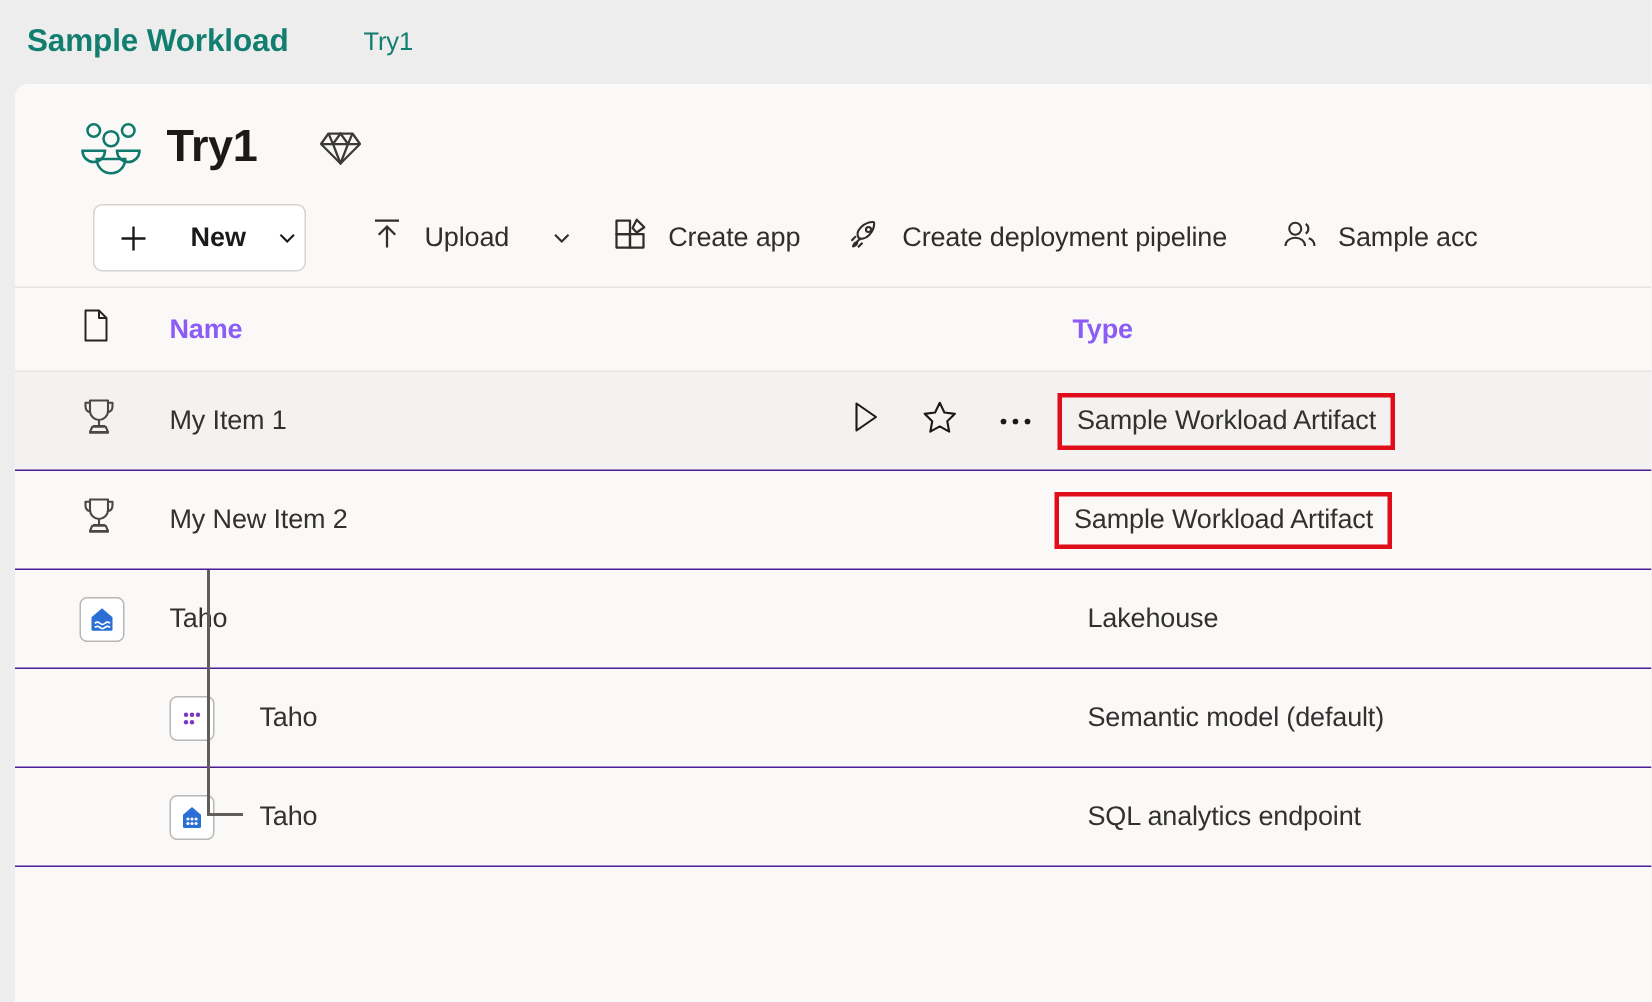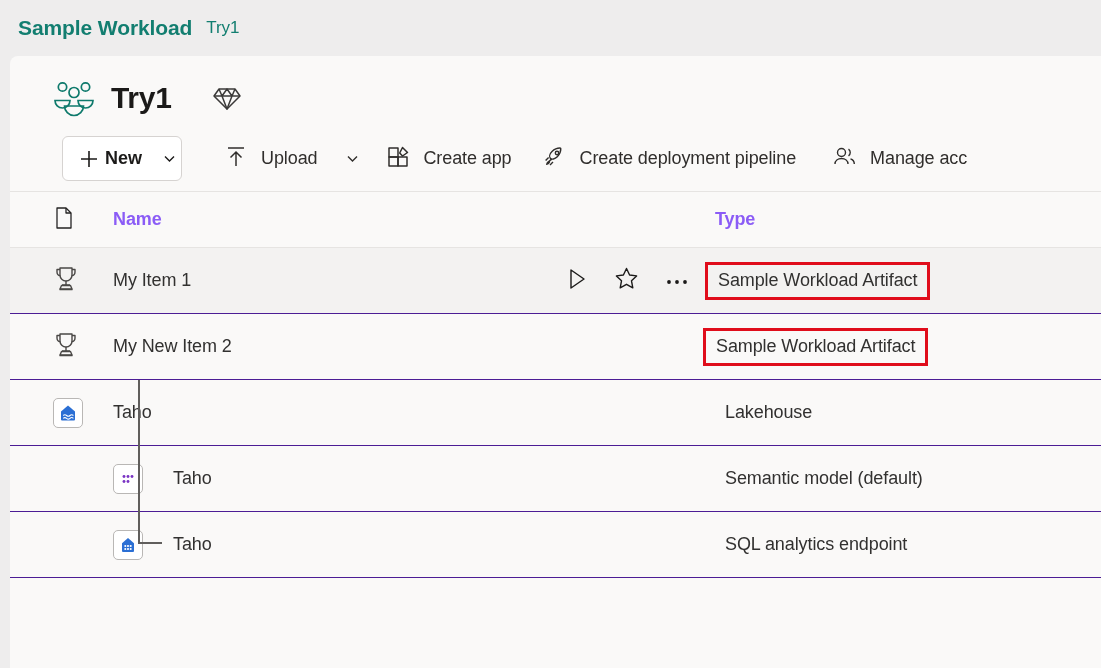--- a/index.html
+++ b/index.html
@@ -12,20 +12,21 @@
     -webkit-font-smoothing: antialiased;
   }
 
   
   .topbar {
     height: 56px;
     display: flex;
     align-items: center;
     padding-left: 18px;
     background: #eeeded;
+    gap: 36px;
   }
   .bc-primary {
     font-size: 21px;
     font-weight: 700;
     color: #127e70;
     letter-spacing: -0.1px;
   }
   .bc-secondary {
     font-size: 17px;
     font-weight: 400;
@@ -78,21 +79,21 @@
     border: 1px solid #d6d3d1;
     border-radius: 6px;
     background: #ffffff;
     cursor: pointer;
   }
   .new-btn .plus { width: 20px; height: 20px; display: block; }
   .new-btn .lbl {
     font-size: 18px;
     font-weight: 700;
     color: #1b1a19;
-    margin-left: 6px;
+    margin-left: 28px;
   }
   .chev { width: 15px; height: 15px; display: block; margin-left: 10px; }
 
   .cmd {
     display: flex;
     align-items: center;
     height: 45px;
     margin-left: 30px;
     cursor: pointer;
     white-space: nowrap;
@@ -295,21 +296,21 @@
     </div>
 
     <div class="cmd" style="margin-left:36px;">
       <span class="ico">
         <svg width="25" height="25" viewBox="0 0 25 25" fill="none" stroke="#302e2c" stroke-width="1.4">
           <circle cx="9.5" cy="8.5" r="4"></circle>
           <path d="M3 20c0-3.3 2.9-5.5 6.5-5.5S16 16.7 16 20"></path>
           <path d="M16.5 5.2a4 4 0 0 1 0 6.6M18.5 14.9c2.2.7 3.8 2.5 3.8 5.1"></path>
         </svg>
       </span>
-      <span class="lbl">Manage acc</span>
+      <span class="lbl">Sample acc</span>
     </div>
   </div>
 
   <div class="thead">
     <div class="col-icon">
       <span>
         <svg width="22" height="24" viewBox="0 0 22 24" fill="none" stroke="#242322" stroke-width="1.3" stroke-linejoin="round">
           <path d="M4 2h9l5 5v15H4z"></path>
           <path d="M13 2v5h5"></path>
         </svg>

